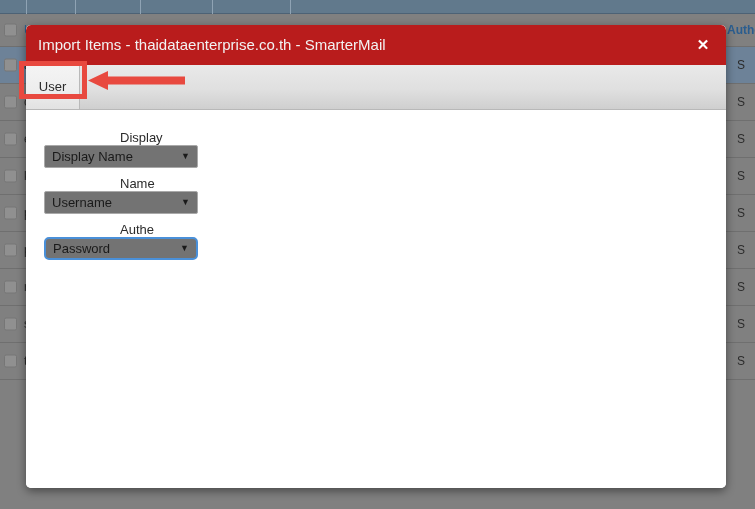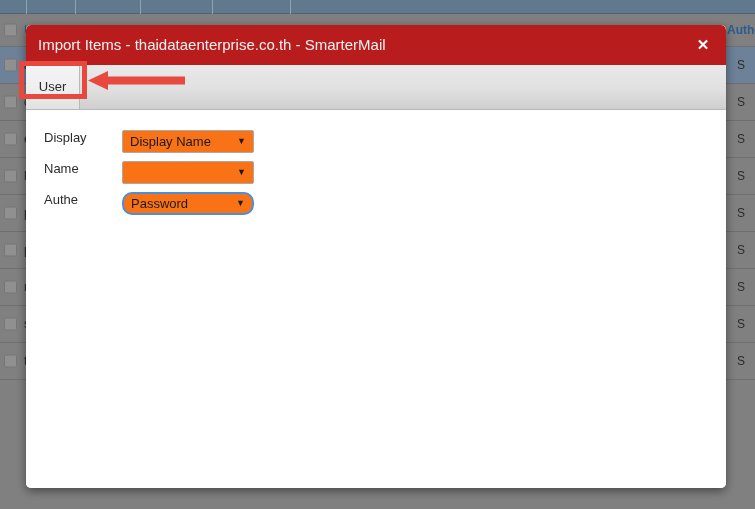--- a/index.html
+++ b/index.html
@@ -173,41 +173,42 @@
   }
 
   
   .form-area {
     position: absolute;
     left: 18px;
     top: 20px;
   }
   .form-row {
     display: flex;
-    align-items: flex-start;
+    align-items: flex-end;
     margin-bottom: 8px;
+    flex-direction: column;
   }
   .form-label {
     width: 78px;
     font-size: 13px;
     color: #2b2b2b;
   }
   .sel {
     position: relative;
-    width: 132px;
+    width: 154px;
     height: 23px;
-    background: #f97316;
+    background: #737373;
     border: 1px solid #a9a9a9;
     border-radius: 2px;
     box-sizing: border-box;
     cursor: pointer;
   }
   .sel.focused {
     border: 2px solid #4a90d9;
-    border-radius: 10px;
+    border-radius: 5px;
   }
   .sel-value {
     position: absolute;
     left: 7px;
     top: 0;
     right: 22px;
     line-height: 21px;
     font-size: 13px;
     color: #1a1a1a;
     white-space: nowrap;
@@ -343,20 +344,21 @@
         <div class="form-label">Display</div>
         <div class="sel">
           <div class="sel-value">Display Name</div>
           <div class="sel-caret">▼</div>
         </div>
       </div>
 
       <div class="form-row">
         <div class="form-label">Name</div>
         <div class="sel">
+          <div class="sel-value">Username</div>
           <div class="sel-caret">▼</div>
         </div>
       </div>
 
       <div class="form-row">
         <div class="form-label">Authe</div>
         <div class="sel focused">
           <div class="sel-value">Password</div>
           <div class="sel-caret">▼</div>
         </div>

